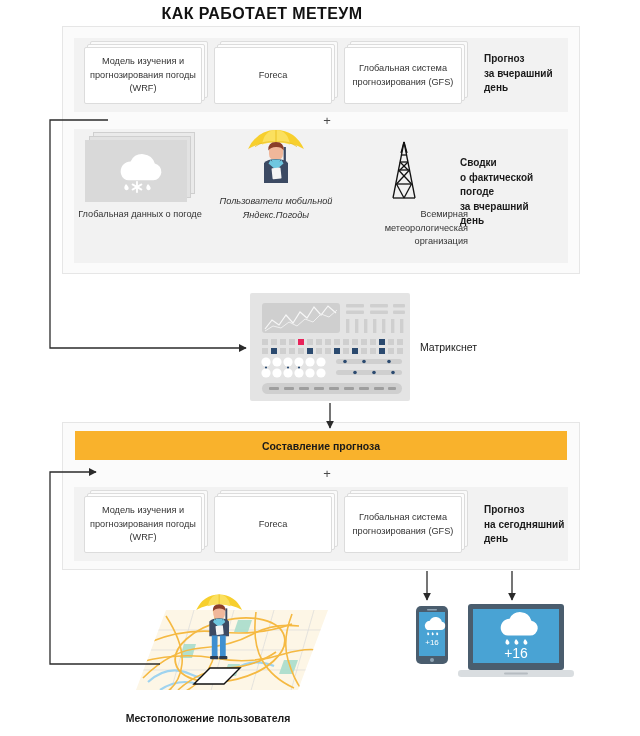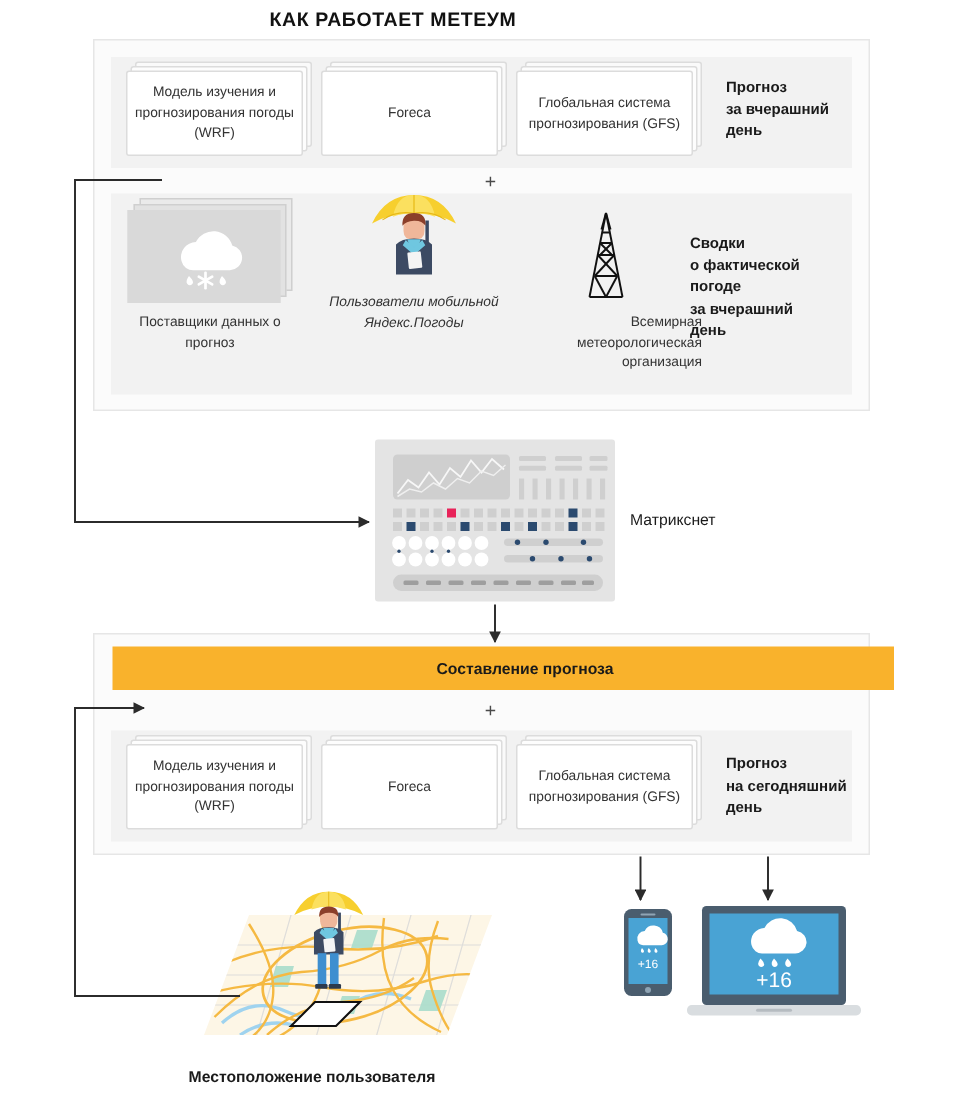--- a/index.html
+++ b/index.html
@@ -22,21 +22,21 @@
     width: 640px;
     height: 736px;
   }
 
   
   .title {
     position: absolute;
     left: 0; top: 5px;
     width: 524px;
     text-align: center;
-    font-size: 13px;
+    font-size: 16px;
     font-weight: bold;
     letter-spacing: 0.4px;
     color: #121212;
   }
 
   
   .frame {
     position: absolute;
     background: #fbfbfb;
     border: 1px solid #e6e6e6;
@@ -167,21 +167,20 @@
     position: absolute;
     left: 75px; top: 431px;
     width: 492px; height: 29px;
     background: #f9b22c;
     display: flex;
     align-items: center;
     justify-content: center;
     font-size: 10.5px;
     font-weight: bold;
     color: #1a1a1a;
-    padding-left: 29px;
   }
 
   
   #map-illustration {
     position: absolute;
     left: 88px; top: 586px;
     width: 240px; height: 110px;
   }
   #label-user-location {
     position: absolute;
@@ -262,21 +261,21 @@
         <path d="M36 34 a10 10 0 0 1 9.6-12.6 a13 13 0 0 1 24.2 2.2 a8.4 8.4 0 0 1 -1.5 16.6 h-24 a8 8 0 0 1 -8.3 -6.2 z" fill="#ffffff"></path>
         <path d="M41 44 q-2.6 3.4 -1.2 5.2 q1.6 1.9 3.4 0.2 q1.6 -1.6 -2.2 -5.4 z" fill="#ffffff"></path>
         <path d="M63 44 q-2.6 3.4 -1.2 5.2 q1.6 1.9 3.4 0.2 q1.6 -1.6 -2.2 -5.4 z" fill="#ffffff"></path>
         <g fill="#ffffff" transform="translate(52,47)">
           <rect x="-0.9" y="-6" width="1.8" height="12" rx="0.8"></rect>
           <rect x="-0.9" y="-6" width="1.8" height="12" rx="0.8" transform="rotate(60)"></rect>
           <rect x="-0.9" y="-6" width="1.8" height="12" rx="0.8" transform="rotate(120)"></rect>
         </g>
       </svg>
     </div>
-    <div class="caption">Поставщики данных о прогноз</div>
+    <div class="caption">Глобальная данных о погоде</div>
   </div>
 
   <div class="source" id="source-users">
     <div class="icon-wrap">
       <svg width="76" height="62" viewBox="0 0 76 62">
 
         <path d="M10 22 q9 -19 28 -19 q19 0 28 19 q-12 -7 -28 -7 q-16 0 -28 7 z" fill="#f7cf2e"></path>
         <path d="M24 17.5 q2.5 -14.5 14 -14.5 q11.5 0 14 14.5 q-7 -2.5 -14 -2.5 q-7 0 -14 2.5 z" fill="#fbe05f"></path>
         <path d="M38 3 v12.2" stroke="#e8b915" stroke-width="0.8"></path>
         <path d="M17 19.6 q9 -6.3 21 -4.4" stroke="#e8b915" stroke-width="0.7" fill="none"></path>

